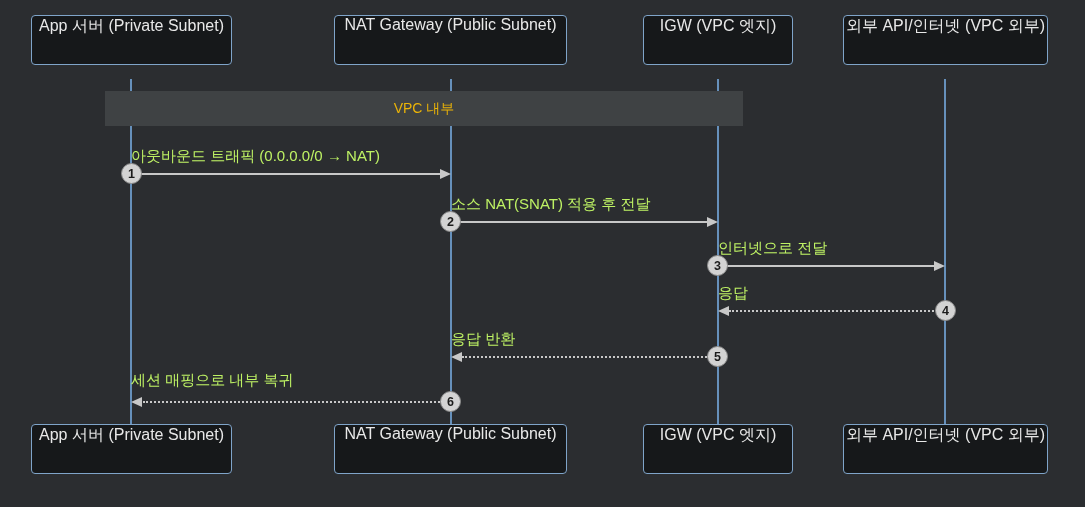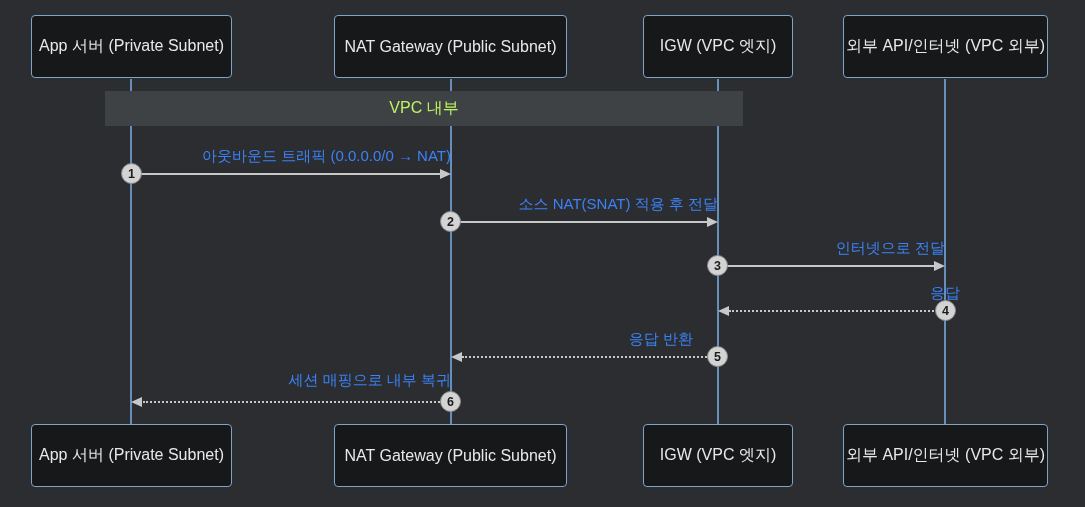--- a/index.html
+++ b/index.html
@@ -2,35 +2,35 @@
 <html><head>
 <meta charset="utf-8">
 <style>
   html,body{margin:0;padding:0;background:#2b2d30;}
   .stage{
     position:relative;width:1085px;height:507px;background:#2b2d30;overflow:hidden;
     font-family:"Liberation Sans","DejaVu Sans",sans-serif;color:#e8e8e8;
   }
   
   .actor{
-    position:absolute;height:63px;box-sizing:border-box;
+    position:absolute;height:50px;box-sizing:border-box;
     background:#16181a;border:1.5px solid #7fa4c9;border-radius:4px;
-    display:flex;align-items:center;justify-content:center;
+    display:flex;justify-content:center;
     font-size:16px;color:#e8e8e8;white-space:nowrap;z-index:4;
   }
   
   .lifeline{position:absolute;top:79px;height:345px;width:2px;background:#6690bb;z-index:1;}
   
   .band{
     position:absolute;left:105px;top:91px;width:638px;height:35px;background:#3f4244;
-    display:flex;align-items:center;justify-content:center;font-size:16px;color:#bef264;z-index:2;
+    display:flex;align-items:center;justify-content:center;font-size:14px;color:#eab308;z-index:2;
   }
   
-  .msg-label{position:absolute;height:20px;line-height:20px;text-align:right;
-    font-size:15px;color:#3b82f6;white-space:nowrap;z-index:3;}
+  .msg-label{position:absolute;height:20px;line-height:20px;text-align:left;
+    font-size:15px;color:#bef264;white-space:nowrap;z-index:3;}
   .line{position:absolute;height:0;border-top:2px solid #c8c8c8;z-index:2;}
   .line.dotted{border-top-style:dotted;}
   .head-r{position:absolute;width:0;height:0;z-index:3;
     border-top:5px solid transparent;border-bottom:5px solid transparent;border-left:11px solid #c8c8c8;}
   .head-l{position:absolute;width:0;height:0;z-index:3;
     border-top:5px solid transparent;border-bottom:5px solid transparent;border-right:11px solid #c8c8c8;}
   .badge{
     position:absolute;width:21px;height:21px;border-radius:50%;
     background:#d3d3d3;border:1px solid #8b8b8b;box-sizing:border-box;
     color:#1c1c1c;font-size:12.5px;font-weight:bold;

